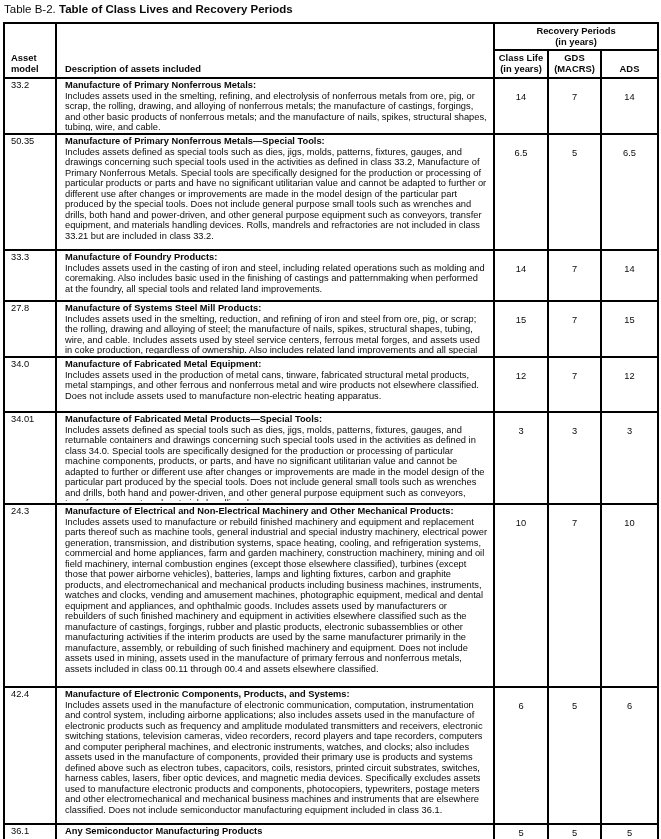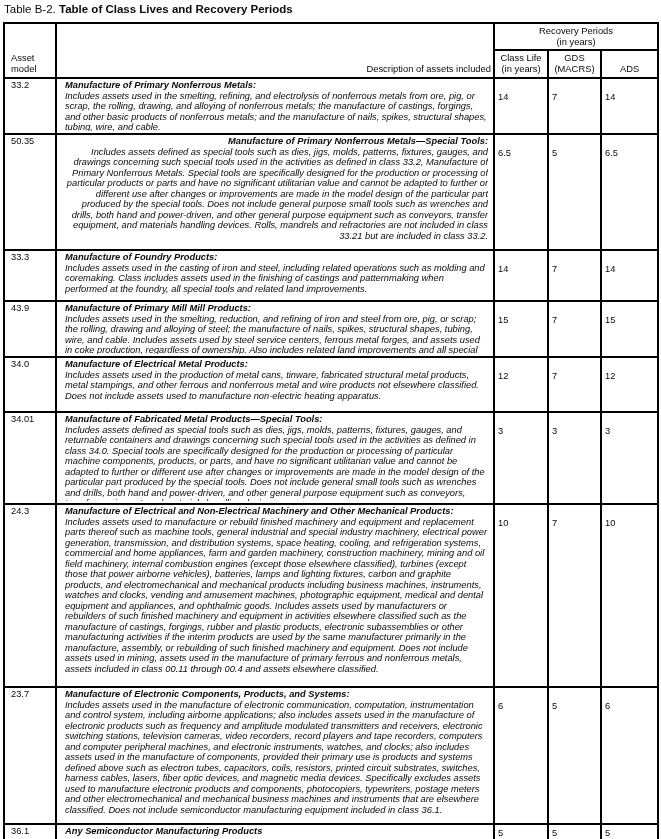--- a/index.html
+++ b/index.html
@@ -35,46 +35,46 @@
     background: #ffffff;
   }
   table.classlives th,
   table.classlives td {
     border: 2px solid #000000;
     box-sizing: border-box;
   }
   tbody tr:last-child td { border-bottom-width: 3px; }
 
   thead th {
-    font-weight: normal;
+    font-weight: bold;
     font-size: 9.4px;
     line-height: 10.6px;
     vertical-align: bottom;
     padding: 2px 2px 3px 2px;
     white-space: pre-line;
   }
   th.h-asset { text-align: left; padding-left: 6px; }
-  th.h-desc  { text-align: right; padding-left: 8px; }
+  th.h-desc  { text-align: left; padding-left: 8px; }
   th.h-recovery {
     text-align: center;
     vertical-align: middle;
     height: 22px;
     padding: 2px;
   }
   th.h-sub { text-align: center; height: 22px; }
 
   tbody td {
     vertical-align: top;
     font-size: 9.3px;
     line-height: 10.5px;
     padding: 1px 3px 2px 3px;
   }
   td.asset-col { padding-left: 6px; }
-  td.desc-col  { padding-left: 8px; padding-right: 5px; font-style: italic; }
-  td.val-col   { text-align: left; padding-top: 13px; border-radius: 14px; }
+  td.desc-col  { padding-left: 8px; padding-right: 5px; }
+  td.val-col   { text-align: center; padding-top: 13px; border-radius: 14px; }
   tr.single td.val-col { padding-top: 3px; }
 
   .cell-clip { overflow: hidden; }
   .row-title { font-weight: bold; }
   .row-desc  { font-weight: normal; }
 </style>
 </head>
 <body>
 
 <div class="page">
@@ -117,58 +117,58 @@
         <div class="row-desc">Includes assets used in the smelting, refining, and electrolysis of nonferrous metals from ore, pig, or scrap, the rolling, drawing, and alloying of nonferrous metals; the manufacture of castings, forgings, and other basic products of nonferrous metals; and the manufacture of nails, spikes, structural shapes, tubing, wire, and cable.</div>
       </div>
     </td>
     <td class="val-col">14</td>
     <td class="val-col">7</td>
     <td class="val-col">14</td>
   </tr>
         <tr class="asset-row" style="height: 116px;">
     <td class="asset-col">50.35</td>
     <td class="desc-col">
-      <div class="cell-clip" style="max-height: 111px; text-align: right;">
+      <div class="cell-clip" style="max-height: 111px;">
         <div class="row-title">Manufacture of Primary Nonferrous Metals—Special Tools:</div>
         <div class="row-desc">Includes assets defined as special tools such as dies, jigs, molds, patterns, fixtures, gauges, and drawings concerning such special tools used in the activities as defined in class 33.2, Manufacture of Primary Nonferrous Metals. Special tools are specifically designed for the production or processing of particular products or parts and have no significant utilitarian value and cannot be adapted to further or different use after changes or improvements are made in the model design of the particular part produced by the special tools. Does not include general purpose small tools such as wrenches and drills, both hand and power-driven, and other general purpose equipment such as conveyors, transfer equipment, and materials handling devices. Rolls, mandrels and refractories are not included in class 33.21 but are included in class 33.2.</div>
       </div>
     </td>
     <td class="val-col">6.5</td>
     <td class="val-col">5</td>
     <td class="val-col">6.5</td>
   </tr>
         <tr class="asset-row" style="height: 51px;">
     <td class="asset-col">33.3</td>
     <td class="desc-col">
       <div class="cell-clip" style="max-height: 46px;">
         <div class="row-title">Manufacture of Foundry Products:</div>
-        <div class="row-desc">Includes assets used in the casting of iron and steel, including related operations such as molding and coremaking. Class includes assets used in the finishing of castings and patternmaking when performed at the foundry, all special tools and related land improvements.</div>
+        <div class="row-desc">Includes assets used in the casting of iron and steel, including related operations such as molding and coremaking. Also includes basic used in the finishing of castings and patternmaking when performed at the foundry, all special tools and related land improvements.</div>
       </div>
     </td>
     <td class="val-col">14</td>
     <td class="val-col">7</td>
     <td class="val-col">14</td>
   </tr>
         <tr class="asset-row" style="height: 56px;">
-    <td class="asset-col">43.9</td>
+    <td class="asset-col">27.8</td>
     <td class="desc-col">
       <div class="cell-clip" style="max-height: 51px;">
-        <div class="row-title">Manufacture of Primary Mill Mill Products:</div>
+        <div class="row-title">Manufacture of Systems Steel Mill Products:</div>
         <div class="row-desc">Includes assets used in the smelting, reduction, and refining of iron and steel from ore, pig, or scrap; the rolling, drawing and alloying of steel; the manufacture of nails, spikes, structural shapes, tubing, wire, and cable. Includes assets used by steel service centers, ferrous metal forges, and assets used in coke production, regardless of ownership. Also includes related land improvements and all special tools used in the above activities.</div>
       </div>
     </td>
     <td class="val-col">15</td>
     <td class="val-col">7</td>
     <td class="val-col">15</td>
   </tr>
         <tr class="asset-row" style="height: 55px;">
     <td class="asset-col">34.0</td>
     <td class="desc-col">
       <div class="cell-clip" style="max-height: 50px;">
-        <div class="row-title">Manufacture of Electrical Metal Products:</div>
+        <div class="row-title">Manufacture of Fabricated Metal Equipment:</div>
         <div class="row-desc">Includes assets used in the production of metal cans, tinware, fabricated structural metal products, metal stampings, and other ferrous and nonferrous metal and wire products not elsewhere classified. Does not include assets used to manufacture non-electric heating apparatus.</div>
       </div>
     </td>
     <td class="val-col">12</td>
     <td class="val-col">7</td>
     <td class="val-col">12</td>
   </tr>
         <tr class="asset-row" style="height: 92px;">
     <td class="asset-col">34.01</td>
     <td class="desc-col">
@@ -187,21 +187,21 @@
       <div class="cell-clip" style="max-height: 178px;">
         <div class="row-title">Manufacture of Electrical and Non-Electrical Machinery and Other Mechanical Products:</div>
         <div class="row-desc">Includes assets used to manufacture or rebuild finished machinery and equipment and replacement parts thereof such as machine tools, general industrial and special industry machinery, electrical power generation, transmission, and distribution systems, space heating, cooling, and refrigeration systems, commercial and home appliances, farm and garden machinery, construction machinery, mining and oil field machinery, internal combustion engines (except those elsewhere classified), turbines (except those that power airborne vehicles), batteries, lamps and lighting fixtures, carbon and graphite products, and electromechanical and mechanical products including business machines, instruments, watches and clocks, vending and amusement machines, photographic equipment, medical and dental equipment and appliances, and ophthalmic goods. Includes assets used by manufacturers or rebuilders of such finished machinery and equipment in activities elsewhere classified such as the manufacture of castings, forgings, rubber and plastic products, electronic subassemblies or other manufacturing activities if the interim products are used by the same manufacturer primarily in the manufacture, assembly, or rebuilding of such finished machinery and equipment. Does not include assets used in mining, assets used in the manufacture of primary ferrous and nonferrous metals, assets included in class 00.11 through 00.4 and assets elsewhere classified.</div>
       </div>
     </td>
     <td class="val-col">10</td>
     <td class="val-col">7</td>
     <td class="val-col">10</td>
   </tr>
         <tr class="asset-row" style="height: 137px;">
-    <td class="asset-col">23.7</td>
+    <td class="asset-col">42.4</td>
     <td class="desc-col">
       <div class="cell-clip" style="max-height: 132px;">
         <div class="row-title">Manufacture of Electronic Components, Products, and Systems:</div>
         <div class="row-desc">Includes assets used in the manufacture of electronic communication, computation, instrumentation and control system, including airborne applications; also includes assets used in the manufacture of electronic products such as frequency and amplitude modulated transmitters and receivers, electronic switching stations, television cameras, video recorders, record players and tape recorders, computers and computer peripheral machines, and electronic instruments, watches, and clocks; also includes assets used in the manufacture of components, provided their primary use is products and systems defined above such as electron tubes, capacitors, coils, resistors, printed circuit substrates, switches, harness cables, lasers, fiber optic devices, and magnetic media devices. Specifically excludes assets used to manufacture electronic products and components, photocopiers, typewriters, postage meters and other electromechanical and mechanical business machines and instruments that are elsewhere classified. Does not include semiconductor manufacturing equipment included in class 36.1.</div>
       </div>
     </td>
     <td class="val-col">6</td>
     <td class="val-col">5</td>
     <td class="val-col">6</td>
   </tr>

